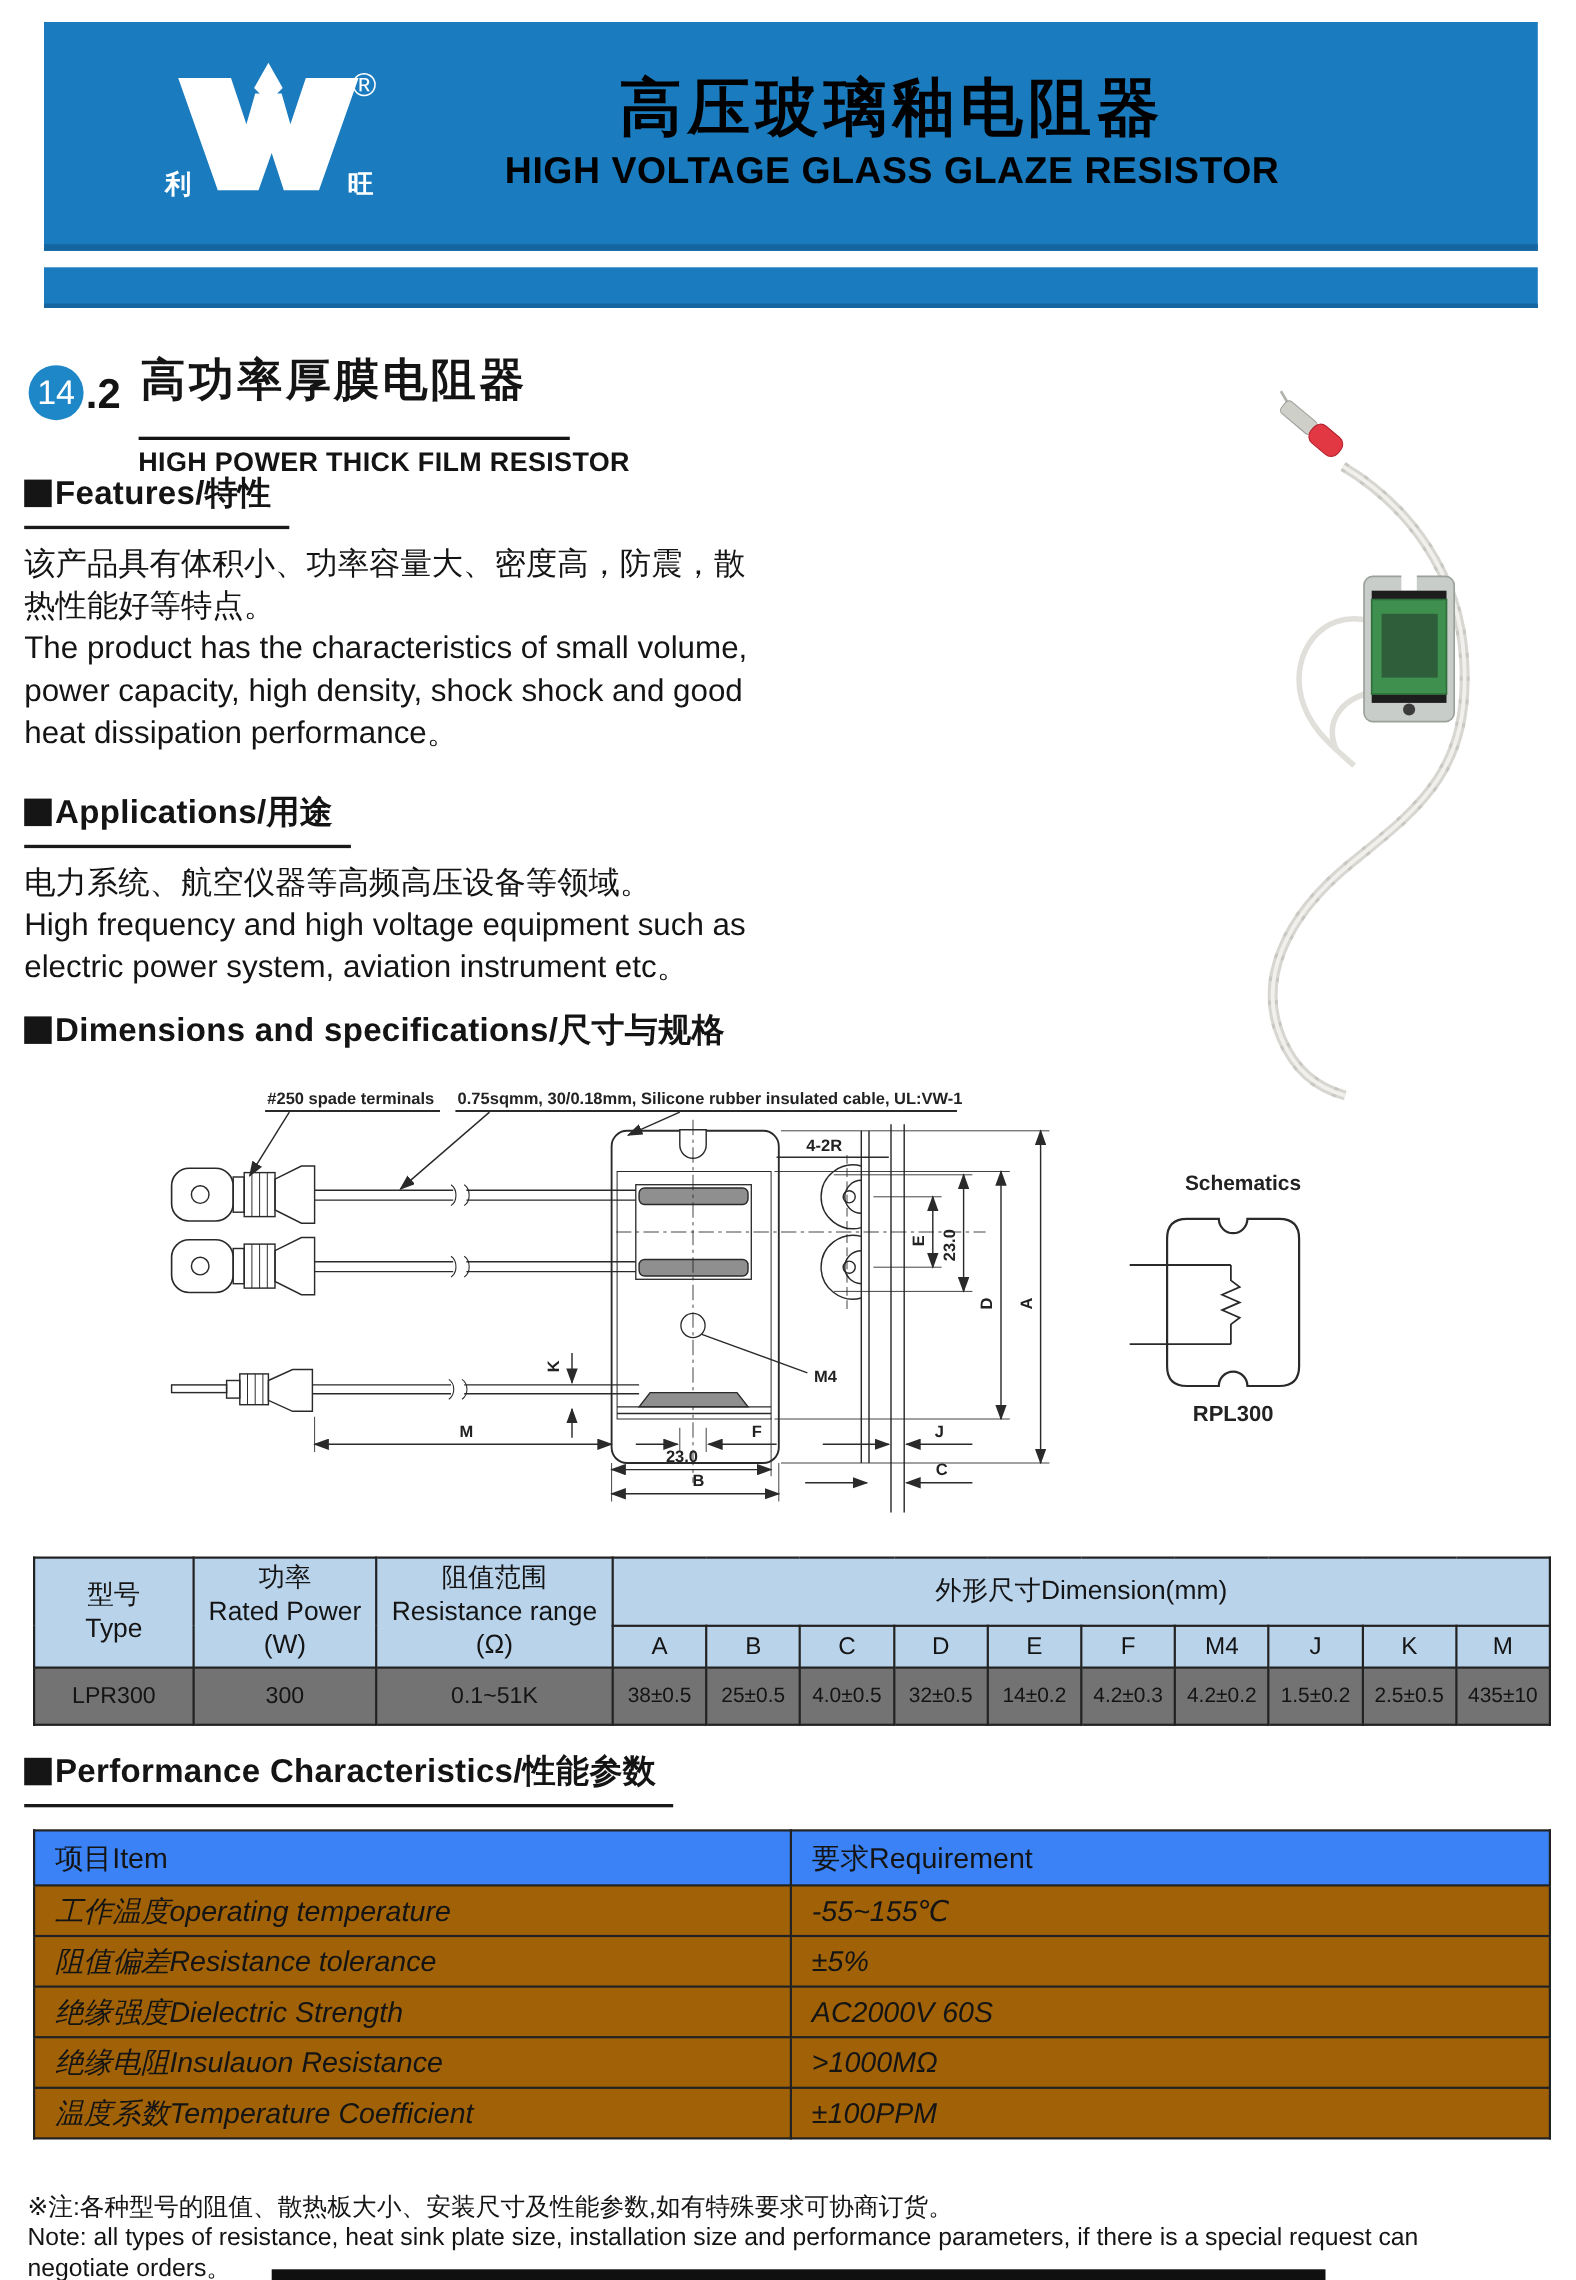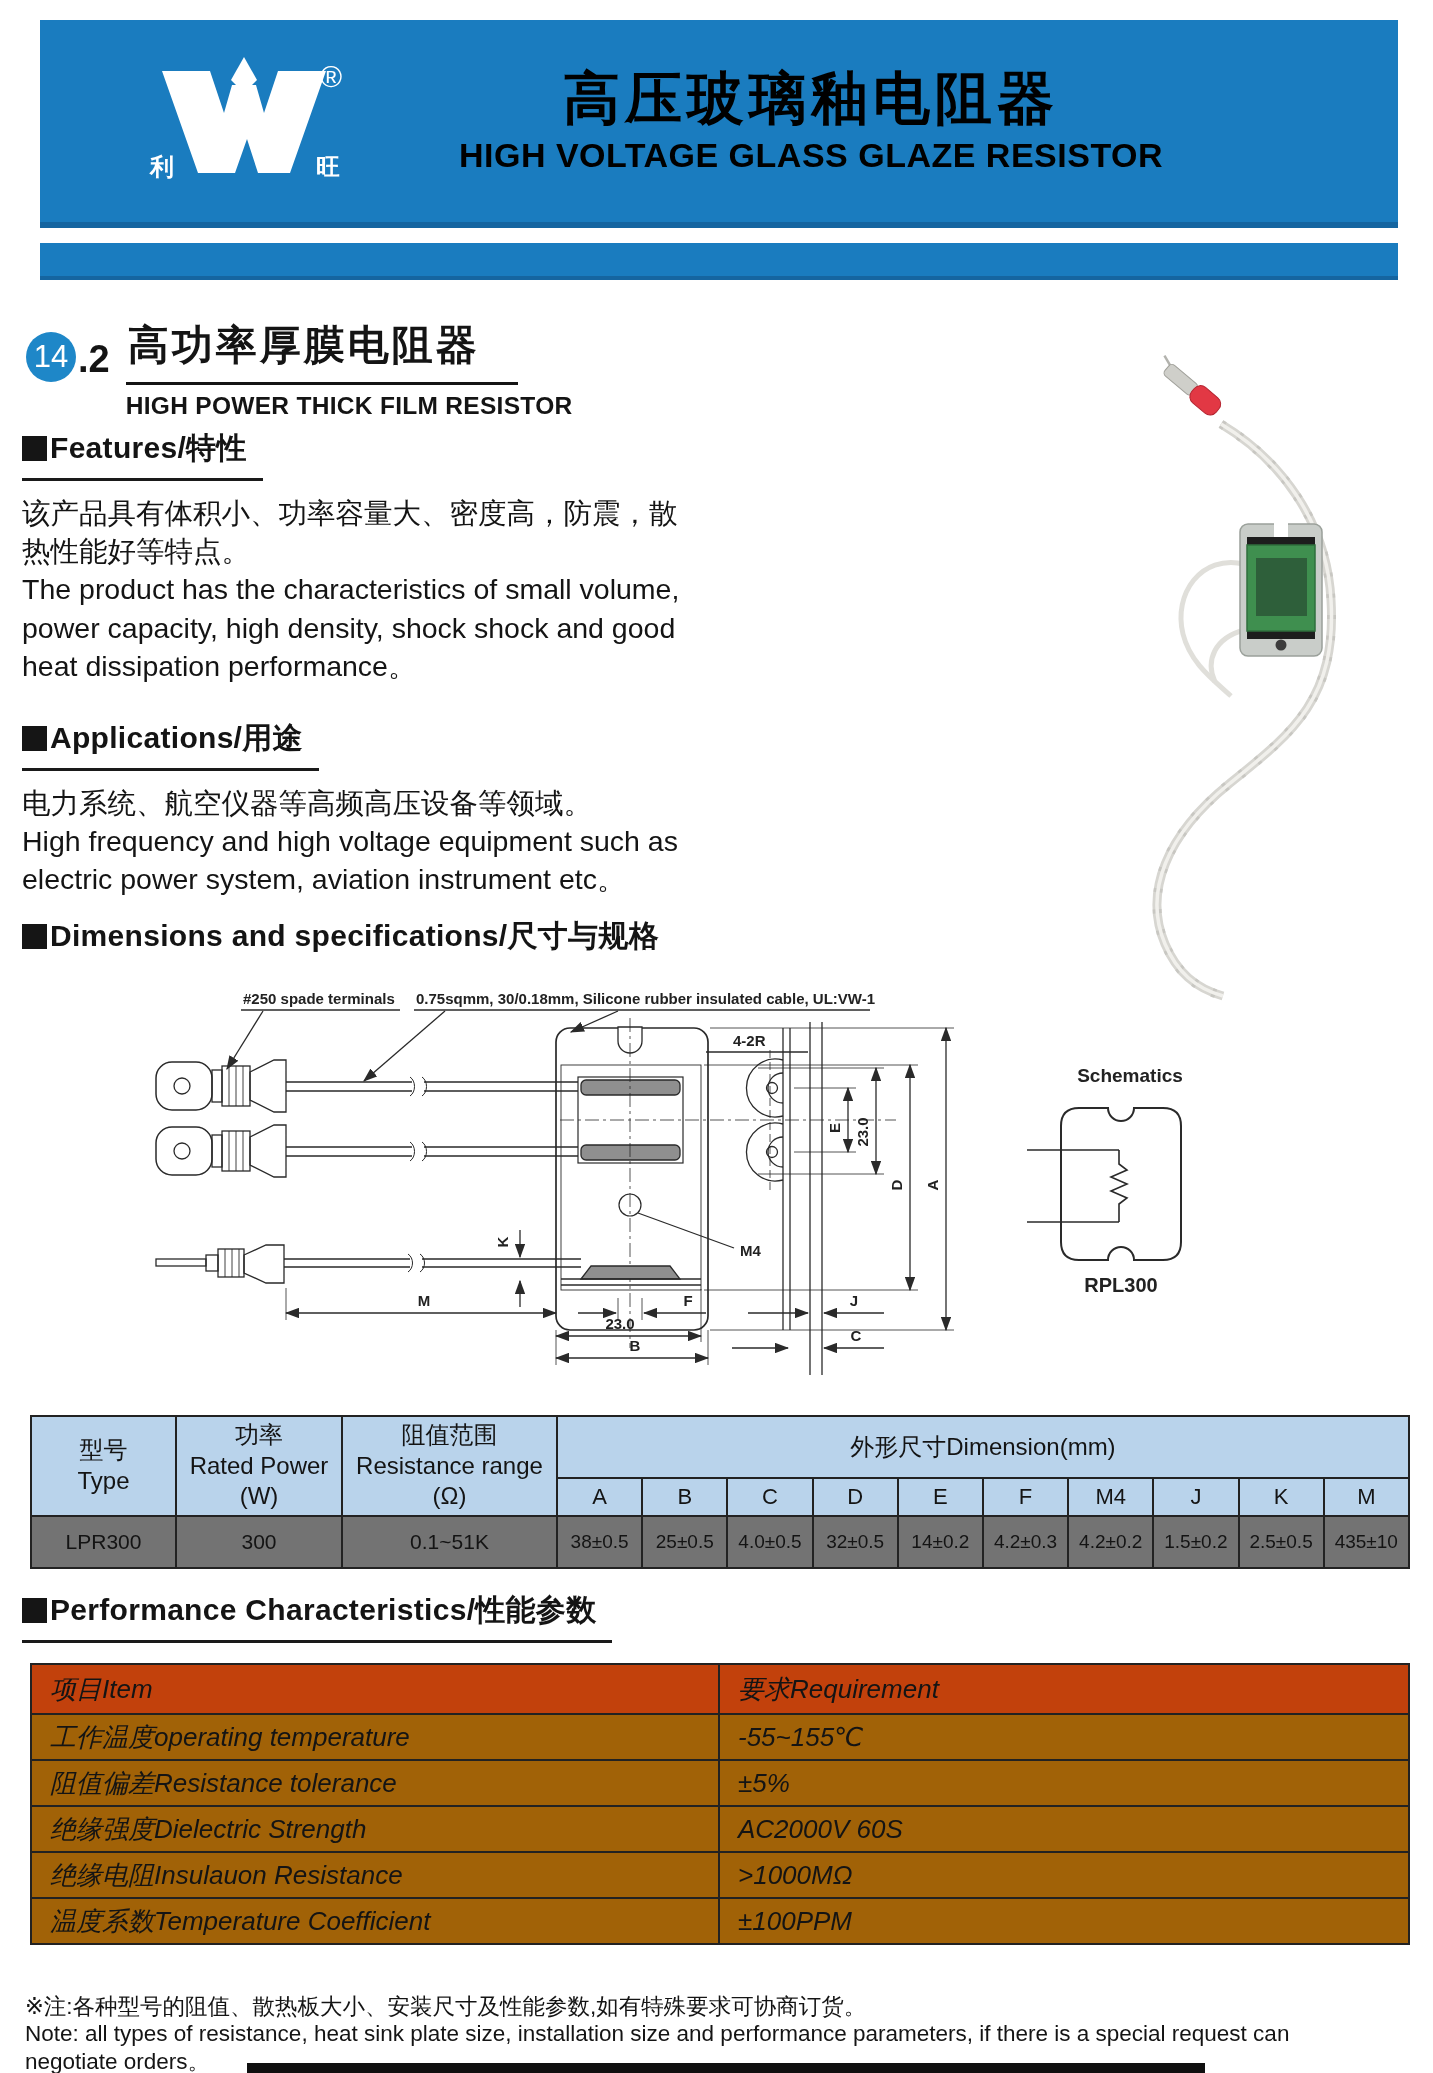--- a/index.html
+++ b/index.html
@@ -14,21 +14,21 @@
   .banner-en{font-size:34px;font-weight:700;letter-spacing:0.5px;margin-top:6px;}
   .stripe{position:absolute;left:40px;top:243px;width:1358px;height:33px;background:#1a7cbf;
           border-bottom:4px solid #1565a0;}
   
   .s142{position:absolute;left:26px;top:318px;display:flex;align-items:flex-start;}
   .s142-num{width:50px;height:50px;border-radius:50%;background:#1e87c8;color:#fff;
             font-size:31px;font-weight:400;display:flex;align-items:center;justify-content:center;margin-top:14px;}
   .s142-sfx{font-size:38px;font-weight:700;margin:20px 8px 0 2px;}
   .s142-col{margin-left:8px;}
   .s142-zh{font-size:41px;font-weight:700;letter-spacing:3px;border-bottom:3px solid #141414;
-           padding:0 38px 9px 2px;width:max-content;}
+           padding:0 38px 24px 2px;width:max-content;}
   .s142-en{font-size:24.5px;font-weight:600;margin-top:7px;letter-spacing:0.3px;}
   
   .sec-head{position:absolute;display:flex;align-items:center;font-size:30px;font-weight:700;
             border-bottom:3px solid #1a1a1a;padding:0 16px 9px 0;width:max-content;letter-spacing:0.3px;}
   .sq{display:inline-block;width:25px;height:25px;background:#151515;margin-right:3px;flex:0 0 auto;}
   
   .para{position:absolute;font-size:28.5px;line-height:1.34;}
   .para p{margin:0;}
   
   .drawing{position:absolute;left:148px;top:980px;}
@@ -42,21 +42,21 @@
   .spec th,.spec td{border:2px solid #222;text-align:center;vertical-align:middle;padding:0;}
   .spec th{background:#b9d3eb;font-weight:400;}
   .spec .hbig{font-size:24px;line-height:1.28;}
   .spec .hletter{font-size:22px;height:36px;}
   .spec td{font-size:21px;height:50px;background:#737373;}
   .spec td.dimval{font-size:19px;}
   
   .perf{position:absolute;left:30px;top:1663px;width:1378px;border-collapse:collapse;table-layout:fixed;}
   .perf th,.perf td{border:2px solid #222;text-align:left;vertical-align:middle;
                     font-size:26px;padding:0 0 0 18px;font-weight:400;}
-  .perf th{background:#c2410c;height:48px;font-style:italic;}
+  .perf th{background:#3b82f6;height:48px;}
   .perf td{height:44px;background:#a16207;font-style:italic;}
   
   .note{position:absolute;left:25px;top:1993px;width:1300px;font-size:22.5px;line-height:1.22;}
   .note p{margin:0;}
   .bottombar{position:absolute;left:247px;top:2063px;width:958px;height:10px;background:#101010;}
 </style>
 </head>
 <body>
 
 <div class="page">

